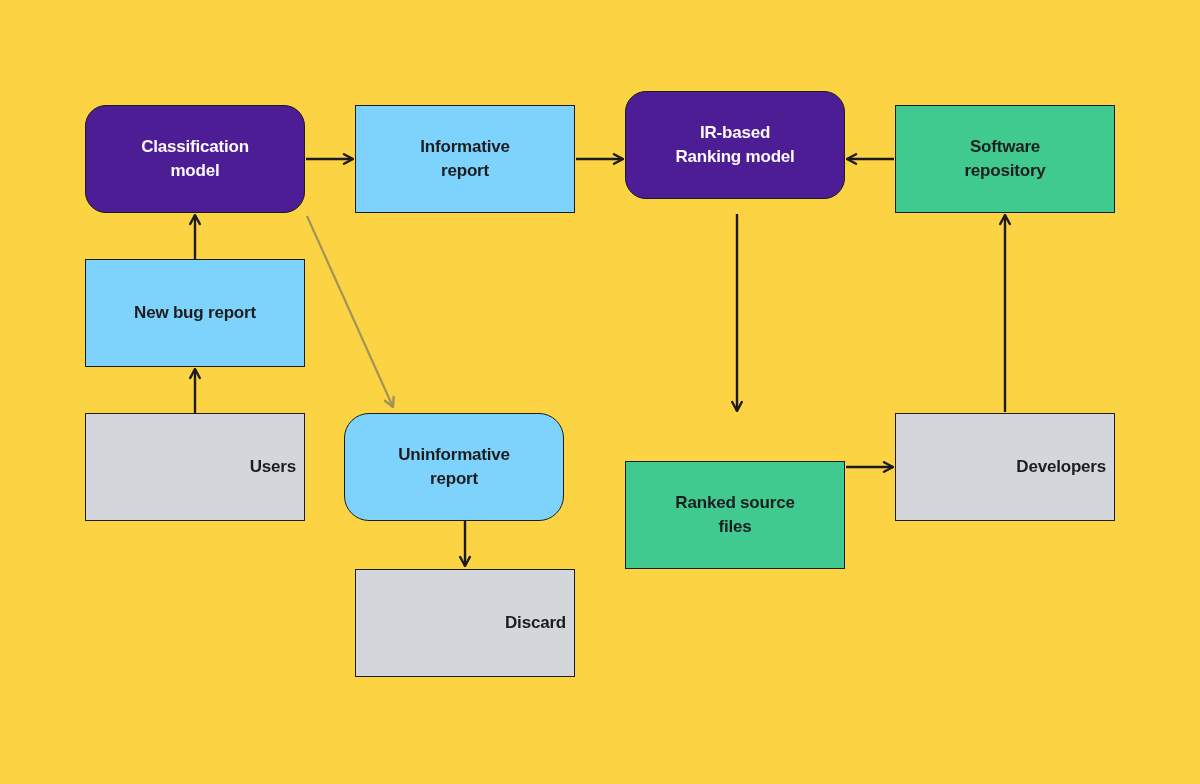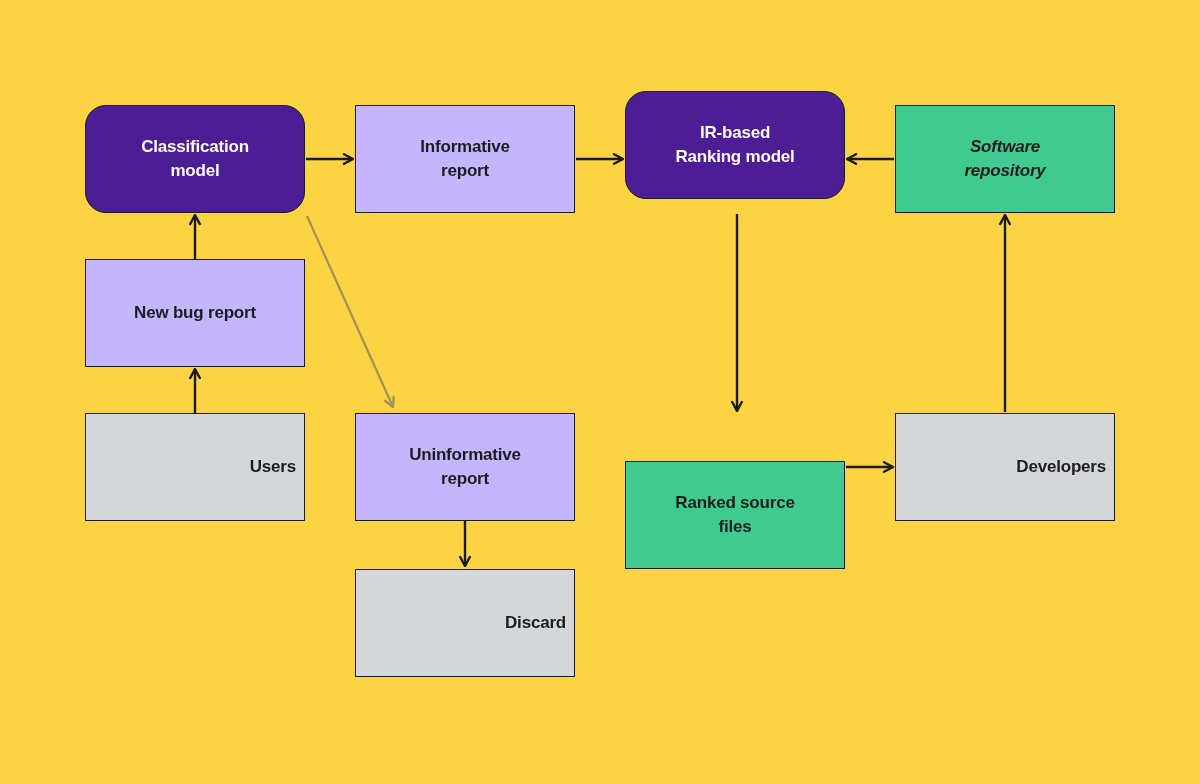--- a/index.html
+++ b/index.html
@@ -37,21 +37,21 @@
     white-space: pre-line;
     font-size: 17px;
     font-weight: bold;
     line-height: 1.4;
     letter-spacing: -0.2px;
     color: #1d1d20;
     padding: 0 8px;
   }
   .node.purple { background: #4c1d95; border-radius: 21px; }
   .node.purple .label { color: #FBFAFD; }
-  .node.coral  { background: #c4b5fd; }
+  .node.coral  { background: #7dd3fc; }
   .node.green  { background: #40CA90; }
   .node.gray   { background: #D3D7DC; justify-content: flex-end; }
 </style>
 </head>
 <body>
 
 <div class="canvas">
 
   <svg class="arrow-layer" width="1200" height="784" viewBox="0 0 1200 784" xmlns="http://www.w3.org/2000/svg">
     <defs>
@@ -84,34 +84,34 @@
   <div class="node coral" style="left:355px; top:105px;">
     <span class="label">Informative
 report</span>
   </div>
 
   <div class="node purple" style="left:625px; top:91px;">
     <span class="label">IR-based
 Ranking model</span>
   </div>
 
-  <div class="node green" style="left:895px; top:105px;font-style:italic;">
+  <div class="node green" style="left:895px; top:105px;">
     <span class="label">Software
 repository</span>
   </div>
 
   <div class="node coral" style="left:85px; top:259px;">
     <span class="label">New bug report</span>
   </div>
 
   <div class="node gray" style="left:85px; top:413px;">
     <span class="label">Users</span>
   </div>
 
-  <div class="node coral" style="left:355px; top:413px;">
+  <div class="node coral" style="left:344px; top:413px;border-radius:25px;">
     <span class="label">Uninformative
 report</span>
   </div>
 
   <div class="node green" style="left:625px; top:413px;margin-top:48px;">
     <span class="label">Ranked source
 files</span>
   </div>
 
   <div class="node gray" style="left:355px; top:569px;">

